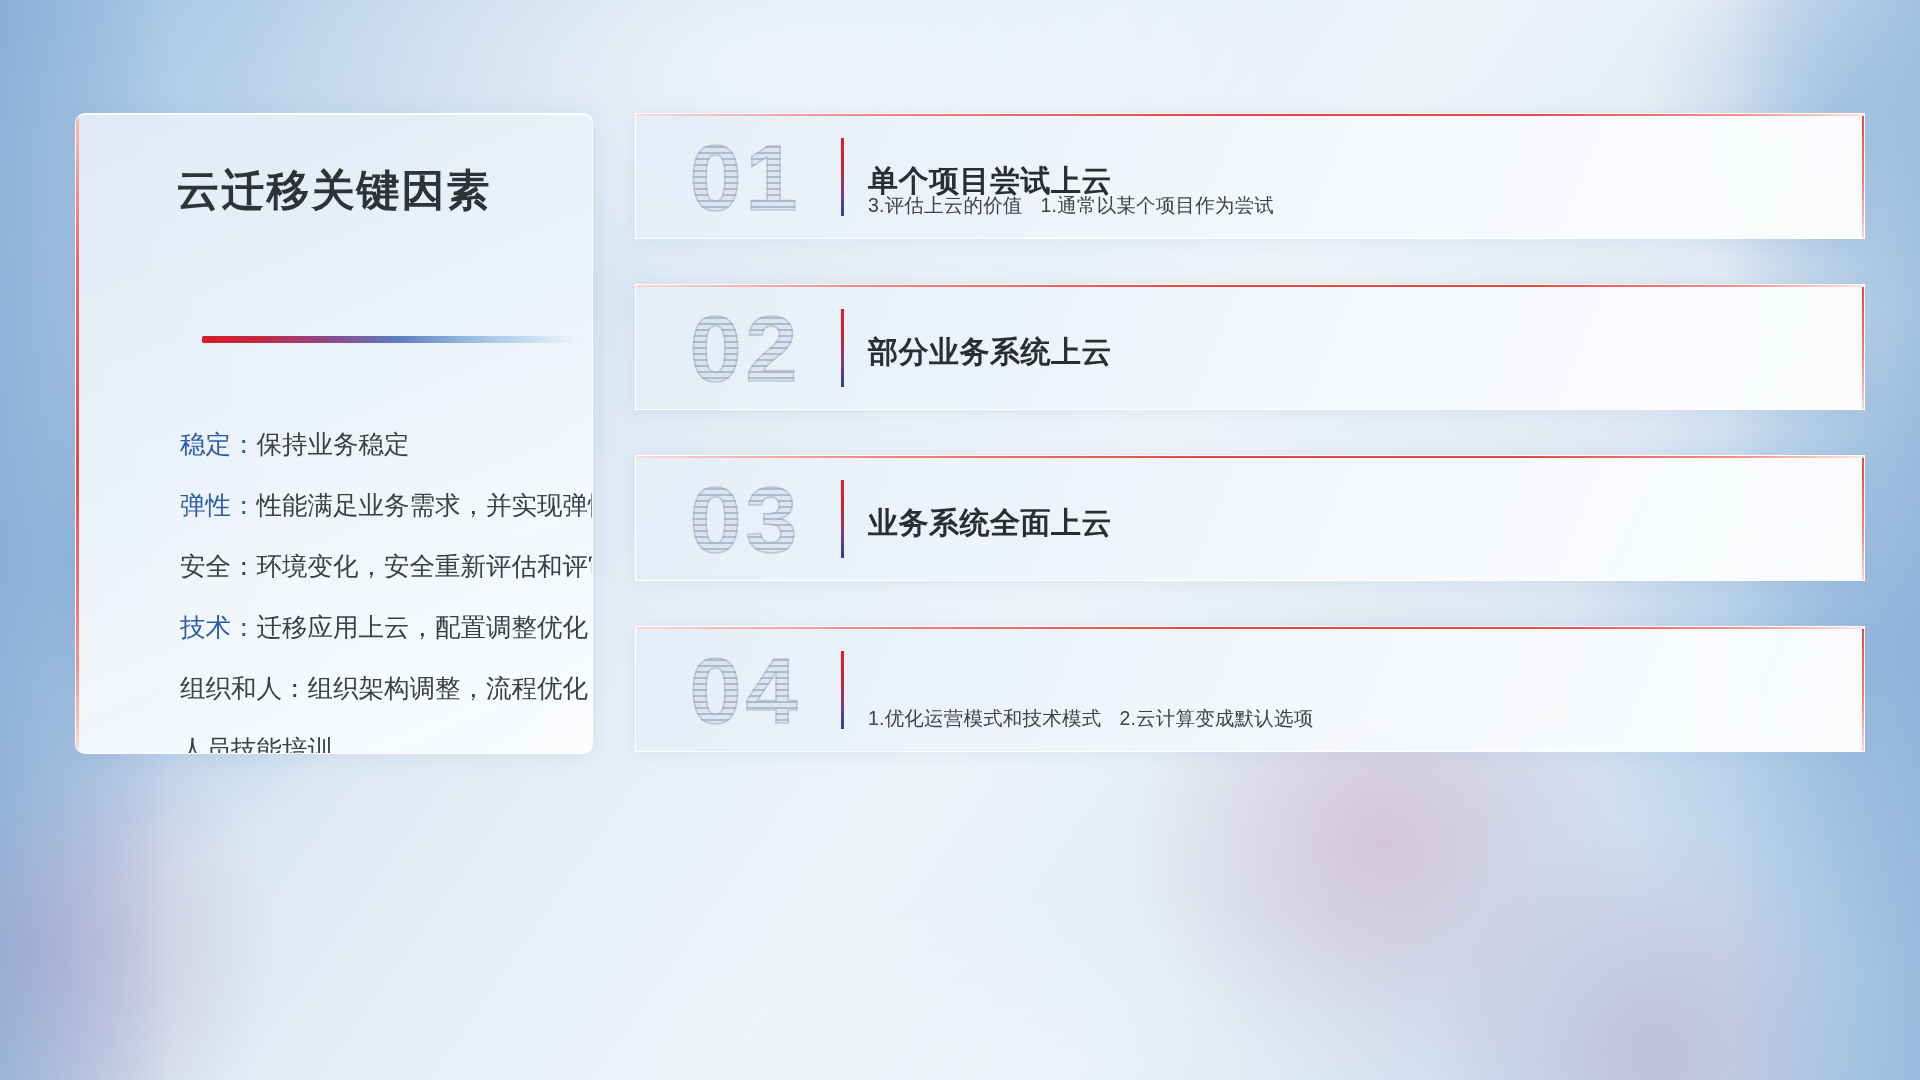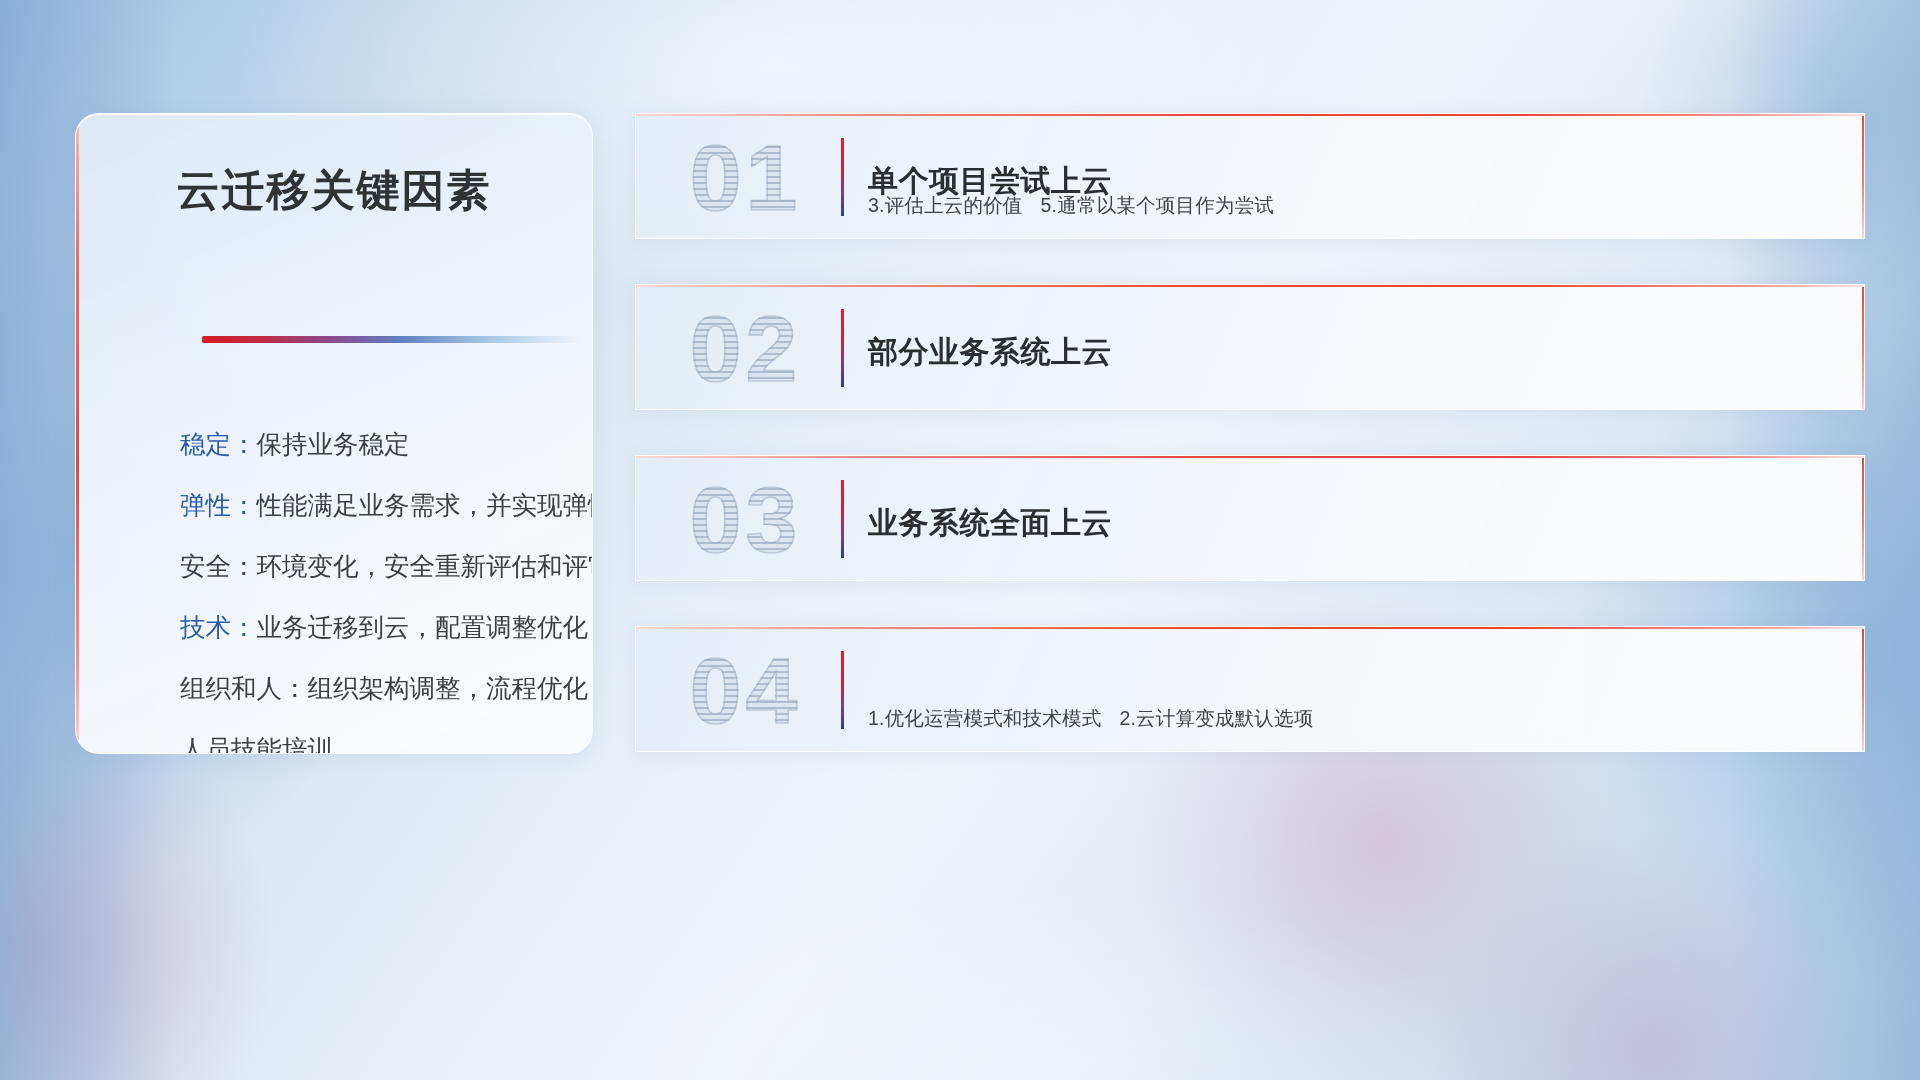--- a/index.html
+++ b/index.html
@@ -43,21 +43,21 @@
       radial-gradient(ellipse 760px 340px at 40% 6%, rgba(255,255,255,.55) 0%, rgba(255,255,255,0) 70%),
       radial-gradient(ellipse 620px 280px at 55% 100%, rgba(255,255,255,.35) 0%, rgba(255,255,255,0) 70%);
   }
   .bgEdgeL { background:linear-gradient(90deg, rgba(126,166,210,.65) 0%, rgba(126,166,210,0) 9%); }
   .bgEdgeR { background:linear-gradient(270deg, rgba(128,168,212,.55) 0%, rgba(128,168,212,0) 10%); }
 
   
   #leftPanel {
     position:absolute;
     left:75px; top:113px; width:518px; height:641px;
-    border-radius:24px;
+    border-radius:10px;
     background:linear-gradient(158deg,
         rgba(224,235,246,.97) 0%,
         rgba(233,241,249,.96) 30%,
         rgba(243,247,251,.96) 62%,
         rgba(250,252,254,.97) 100%);
     border:1px solid rgba(255,255,255,.85);
     box-shadow:
       0 2px 22px rgba(120,150,185,.16),
       inset 0 1px 0 rgba(255,255,255,.9);
     overflow:hidden;
@@ -183,41 +183,41 @@
     <div class="factorLine">
       <span class="lbl">稳定：</span><span class="txt">保持业务稳定</span>
     </div>
     <div class="factorLine">
       <span class="lbl">弹性：</span><span class="txt">性能满足业务需求，并实现弹性</span>
     </div>
     <div class="factorLine">
       <span class="lbl plain">安全：</span><span class="txt">环境变化，安全重新评估和评审</span>
     </div>
     <div class="factorLine">
-      <span class="lbl">技术：</span><span class="txt">业务迁移到云，配置调整优化</span>
+      <span class="lbl">技术：</span><span class="txt">迁移应用上云，配置调整优化</span>
     </div>
     <div class="factorLine">
       <span class="lbl plain">组织和人：</span><span class="txt">组织架构调整，流程优化，</span>
     </div>
     <div class="factorLine">
       <span class="txt">人员技能培训</span>
     </div>
   </div>
 </section>
 
 <section id="cards">
 
   <article class="card">
     <span class="rightEdge"></span>
     <span class="numGhost">01</span>
     <span class="num">01</span>
     <span class="accent"></span>
     <h2 class="cardTitle">单个项目尝试上云</h2>
     <p class="cardDesc">
-      <span>3.评估上云的价值</span><span class="sep"></span><span>5.通常以某个项目作为尝试</span>
+      <span>3.评估上云的价值</span><span class="sep"></span><span>1.通常以某个项目作为尝试</span>
     </p>
   </article>
 
   <article class="card">
     <span class="rightEdge"></span>
     <span class="numGhost">02</span>
     <span class="num">02</span>
     <span class="accent"></span>
     <h2 class="cardTitle">部分业务系统上云</h2>
   </article>

